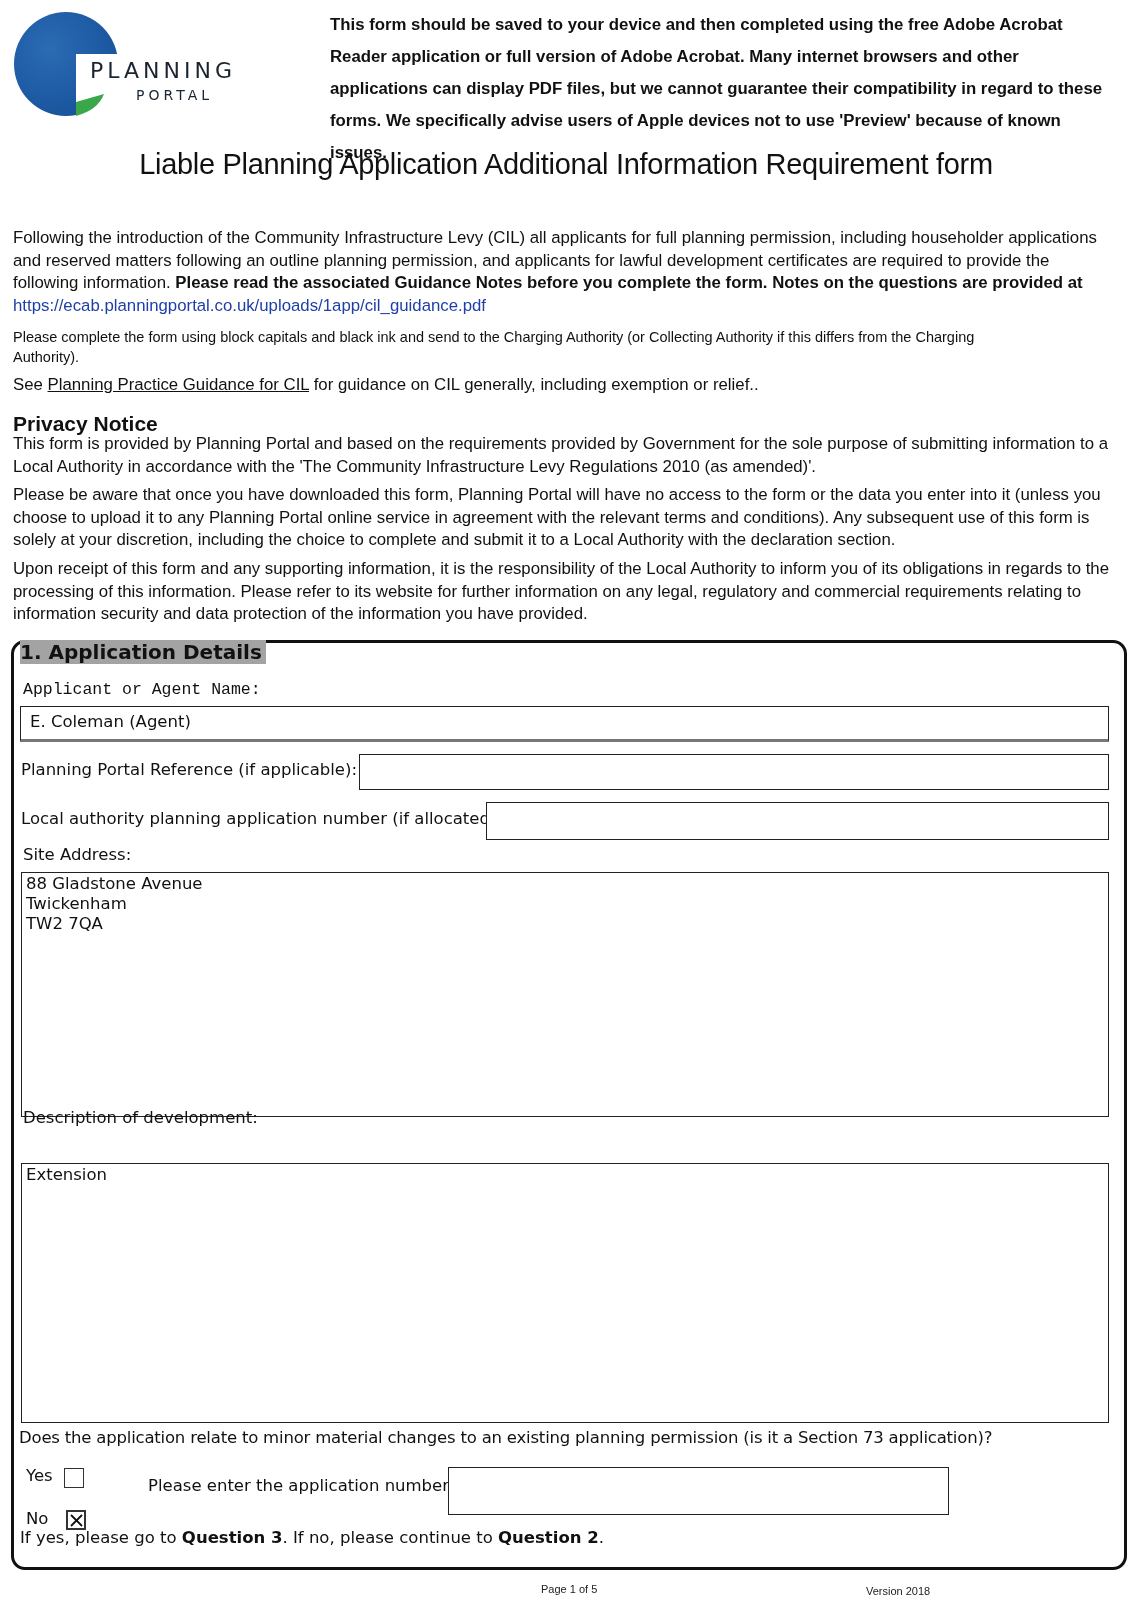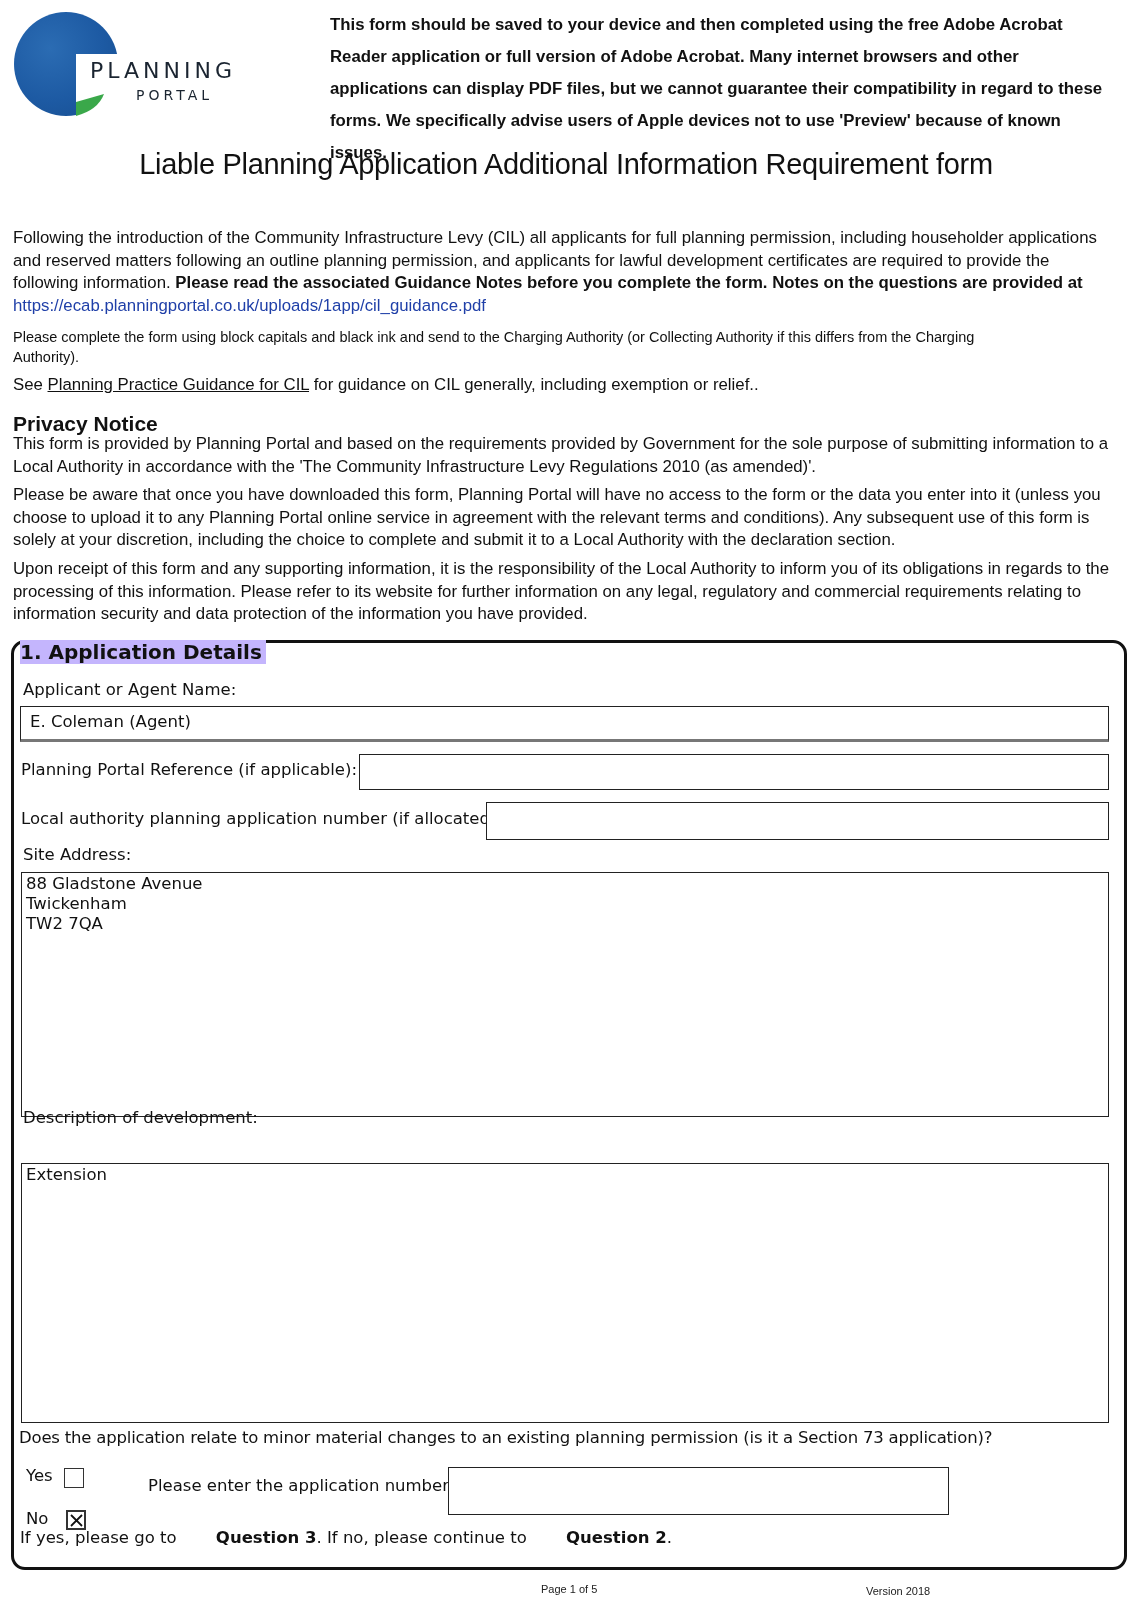--- a/index.html
+++ b/index.html
@@ -19,34 +19,34 @@
 
   .para { position: absolute; left: 13px; width: 1100px; font-family: "Liberation Sans", sans-serif; font-size: 16.8px; line-height: 22.5px; color: #111; }
   .para b { font-weight: bold; }
   .link { color: #1f3fa8; margin-top: 16px; }
   .small { font-size: 14.5px; line-height: 20px; }
   .uline { text-decoration: underline; }
 
   .h-privacy { position: absolute; left: 13px; top: 412px; font-family: "Liberation Sans", sans-serif; font-weight: bold; font-size: 21px; color: #111; }
 
   .section { position: absolute; left: 11px; top: 640px; width: 1116px; height: 930px; border: 3px solid #111; border-radius: 14px; }
-  .section-title { position: absolute; left: 20px; top: 640px; background: #c4b5fd; font-family: "DejaVu Sans", sans-serif; font-weight: bold; font-size: 20px; color: #111; padding-right: 4px; }
+  .section-title { position: absolute; left: 20px; top: 640px; background: #a3a3a3; font-family: "DejaVu Sans", sans-serif; font-weight: bold; font-size: 20px; color: #111; padding-right: 4px; }
 
   .lbl { position: absolute; font-family: "DejaVu Sans", sans-serif; font-size: 16.5px; color: #111; }
   .field { position: absolute; border: 1.5px solid #222; background: #fff; font-family: "DejaVu Sans", sans-serif; font-size: 16.5px; color: #111; }
   .field.shadowed { border-bottom: 3px solid #777; }
   .field .val { position: absolute; left: 9px; top: 5px; }
   .field.multi .val { left: 4px; top: 1px; line-height: 20px; white-space: pre-line; }
 
   .cbx { position: absolute; width: 20px; height: 20px; border: 1.5px solid #333; background: #fff; }
   .cbx.checked { border-width: 2px; }
   .cbx svg { position: absolute; left: 1px; top: 1px; }
 
   .note { position: absolute; left: 20px; top: 1528px; font-family: "DejaVu Sans", sans-serif; font-size: 16.5px; color: #111; }
-  .note b { font-weight: bold; margin-left: 34px; }
+  .note b { font-weight: bold; }
 
   .footer { position: absolute; font-family: "Liberation Sans", sans-serif; font-size: 11px; color: #222; }
 </style>
 </head>
 <body>
 
 <div class="logo">
   <div class="logo-circle"></div>
   <div class="logo-cut"></div>
   <svg style="position:absolute;left:64px;top:84px;" width="30" height="24">
@@ -73,21 +73,21 @@
 </div>
 
 <div class="h-privacy">Privacy Notice</div>
 <div class="para" style="top:433px;">This form is provided by Planning Portal and based on the requirements provided by Government for the sole purpose of submitting information to a Local Authority in accordance with the 'The Community Infrastructure Levy Regulations 2010 (as amended)'.</div>
 <div class="para" style="top:484px;">Please be aware that once you have downloaded this form, Planning Portal will have no access to the form or the data you enter into it (unless you choose to upload it to any Planning Portal online service in agreement with the relevant terms and conditions). Any subsequent use of this form is solely at your discretion, including the choice to complete and submit it to a Local Authority with the declaration section.</div>
 <div class="para" style="top:558px;">Upon receipt of this form and any supporting information, it is the responsibility of the Local Authority to inform you of its obligations in regards to the processing of this information. Please refer to its website for further information on any legal, regulatory and commercial requirements relating to information security and data protection of the information you have provided.</div>
 
 <div class="section"></div>
 <div class="section-title">1. Application Details</div>
 
-<div class="lbl" style="left:23px; top:680px;">Applicant or Agent Name:</div>
+<div class="lbl" style="left:23px; top:680px;font-family:Liberation Mono, monospace;">Applicant or Agent Name:</div>
 <div class="field shadowed" style="left:20px; top:706px; width:1089px; height:36px;">
   <span class="val">E. Coleman (Agent)</span>
 </div>
 
 <div class="lbl" style="left:21px; top:760px;">Planning Portal Reference (if applicable):</div>
 <div class="field" style="left:359px; top:754px; width:750px; height:36px;">
   <span class="val"></span>
 </div>
 
 <div class="lbl" style="left:21px; top:809px;">Local authority planning application number (if allocated):</div>

